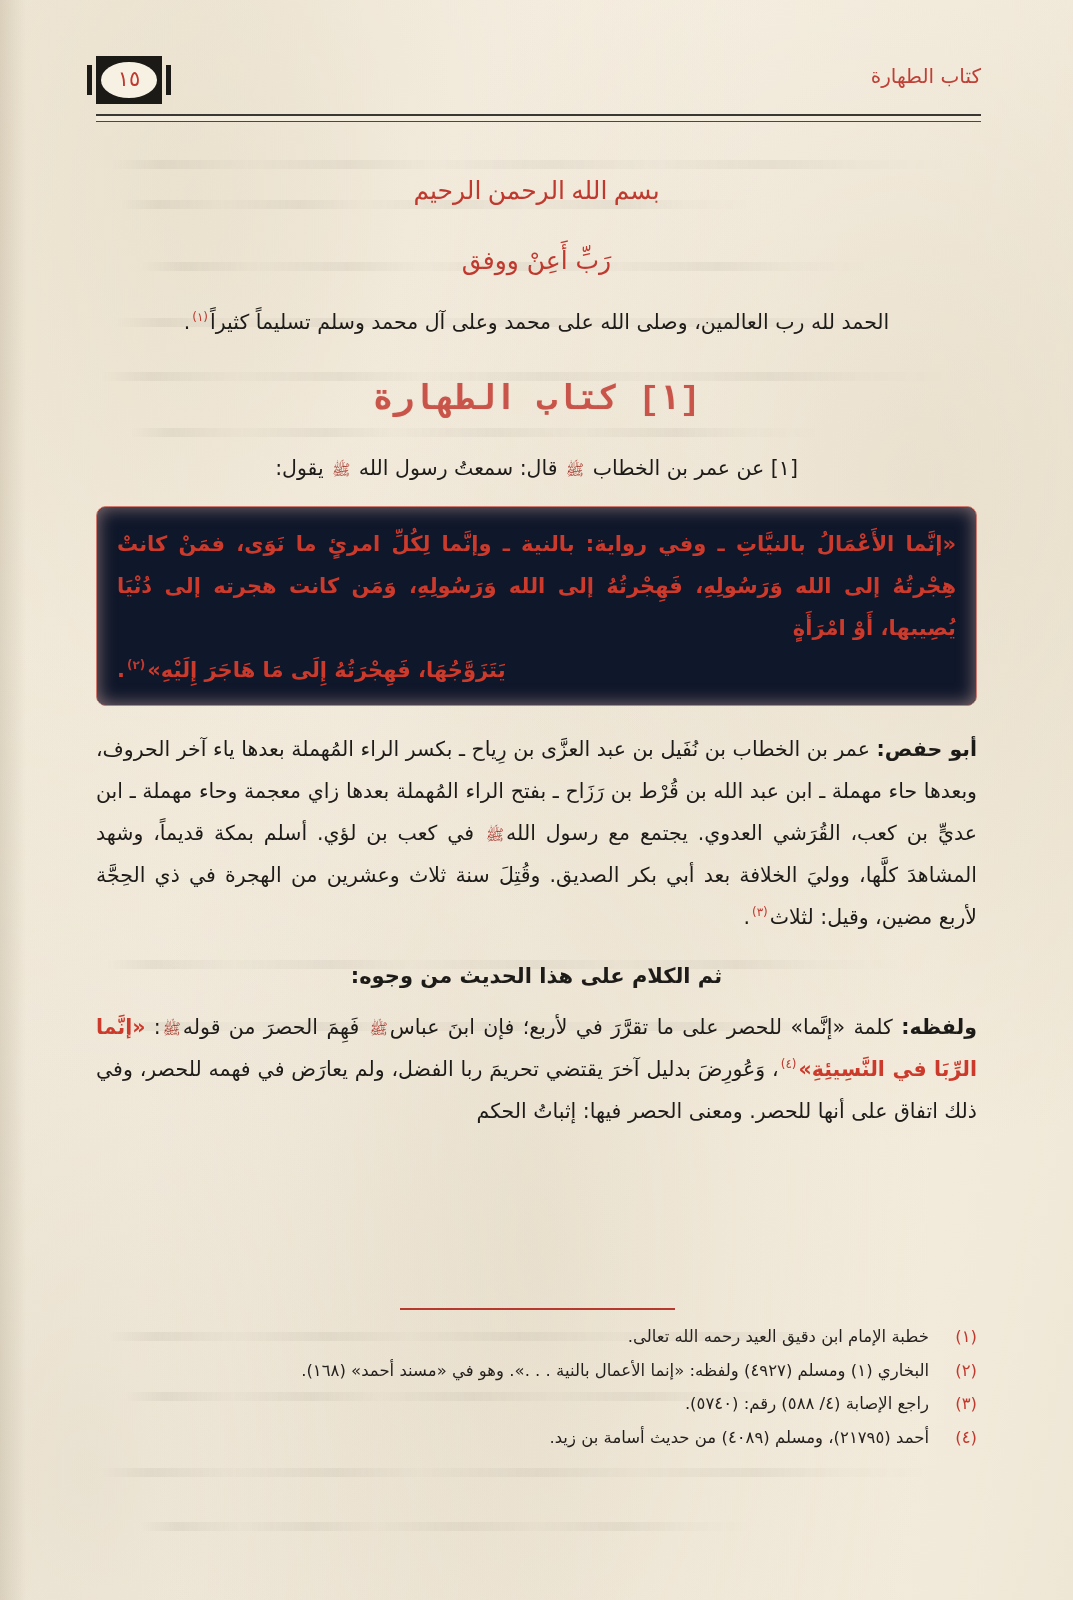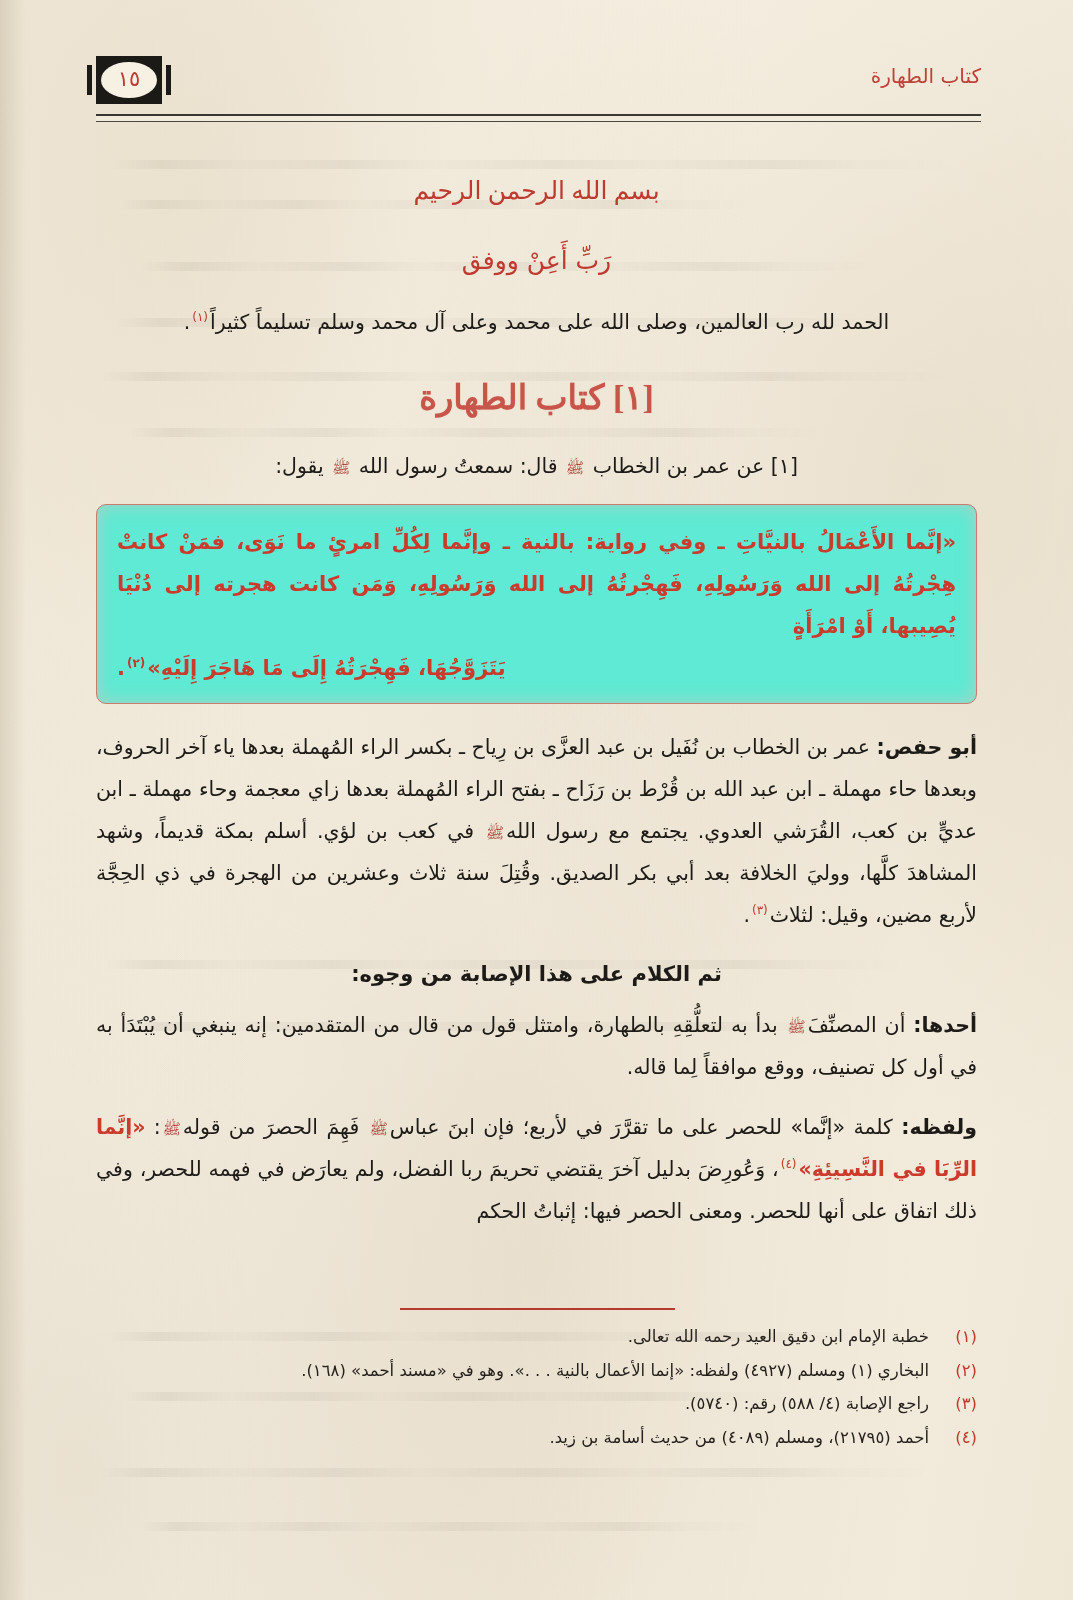--- a/index.html
+++ b/index.html
@@ -169,37 +169,37 @@
   }
   p.body.tight { margin-top: 18px; }
 
   .chapter-title {
     text-align: center;
     color: #c9554a;
     font-size: 34px;
     font-weight: bold;
     letter-spacing: 2px;
     margin: 34px 0 6px 0;
-    font-family: Liberation Serif, serif;
+    font-family: Liberation Mono, monospace;
     text-shadow: 0 0 1px rgba(201,85,74,0.35);
   }
 
   .hadith-intro {
     font-size: 20.5px;
     text-align: center;
     margin: 30px 0 0 0;
     line-height: 1.9;
   }
 
   
   .hadith-box {
     margin: 18px 0 0 0;
     border: 1.6px solid #cf7a6e;
     border-radius: 10px;
-    background: #5eead4;
+    background: #0f172a;
     padding: 16px 20px 14px 20px;
     box-shadow: inset 0 0 18px rgba(238,190,181,0.55);
   }
   .hadith-text {
     color: #cc3a2c;
     font-size: 21px;
     font-weight: bold;
     line-height: 2.0;
     text-align: justify;
     margin: 0;
@@ -343,27 +343,22 @@
         </span>
       </p>
     </div>
 
     <p class="body">
       <span class="quoted">أبو حفص:</span>
       <span>عمر بن الخطاب بن نُفَيل بن عبد العزَّى بن رِياح ـ بكسر الراء المُهملة بعدها ياء آخر الحروف، وبعدها حاء مهملة ـ ابن عبد الله بن قُرْط بن رَزَاح ـ بفتح الراء المُهملة بعدها زاي معجمة وحاء مهملة ـ ابن عديٍّ بن كعب، القُرَشي العدوي. يجتمع مع رسول الله</span><span class="honorific">ﷺ</span>
       <span>في كعب بن لؤي. أسلم بمكة قديماً، وشهد المشاهدَ كلَّها، ووليَ الخلافة بعد أبي بكر الصديق. وقُتِلَ سنة ثلاث وعشرين من الهجرة في ذي الحِجَّة لأربع مضين، وقيل: لثلاث</span><sup class="fn">(٣)</sup><span>.</span>
     </p>
 
-    <p class="bold-line">ثم الكلام على هذا الإصابة من وجوه:</p>
-
-    <p class="body tight">
-      <span class="quoted">أحدها:</span>
-      <span>أن المصنِّفَ</span><span class="honorific">ﷺ</span>
-      <span>بدأ به لتعلُّقِهِ بالطهارة، وامتثل قول من قال من المتقدمين: إنه ينبغي أن يُبْتَدَأ به في أول كل تصنيف، ووقع موافقاً لِما قاله.</span>
-    </p>
+    <p class="bold-line">ثم الكلام على هذا الحديث من وجوه:</p>
+
 
     <p class="body tight">
       <span class="quoted">ولفظه:</span>
       <span>كلمة «إنَّما» للحصر على ما تقرَّرَ في لأربع؛ فإن ابنَ عباس</span><span class="honorific">ﷺ</span>
       <span>فَهِمَ الحصرَ من قوله</span><span class="honorific">ﷺ</span><span>:</span>
       <span class="redquote">«إنَّما الرِّبَا في النَّسِيئِةِ»</span><sup class="fn">(٤)</sup><span>، وَعُورِضَ بدليل آخرَ يقتضي تحريمَ ربا الفضل، ولم يعارَض في فهمه للحصر، وفي ذلك اتفاق على أنها للحصر. ومعنى الحصر فيها: إثباتُ الحكم</span>
     </p>
 
     <div class="footnotes">
       <div class="fn-rule"></div>

